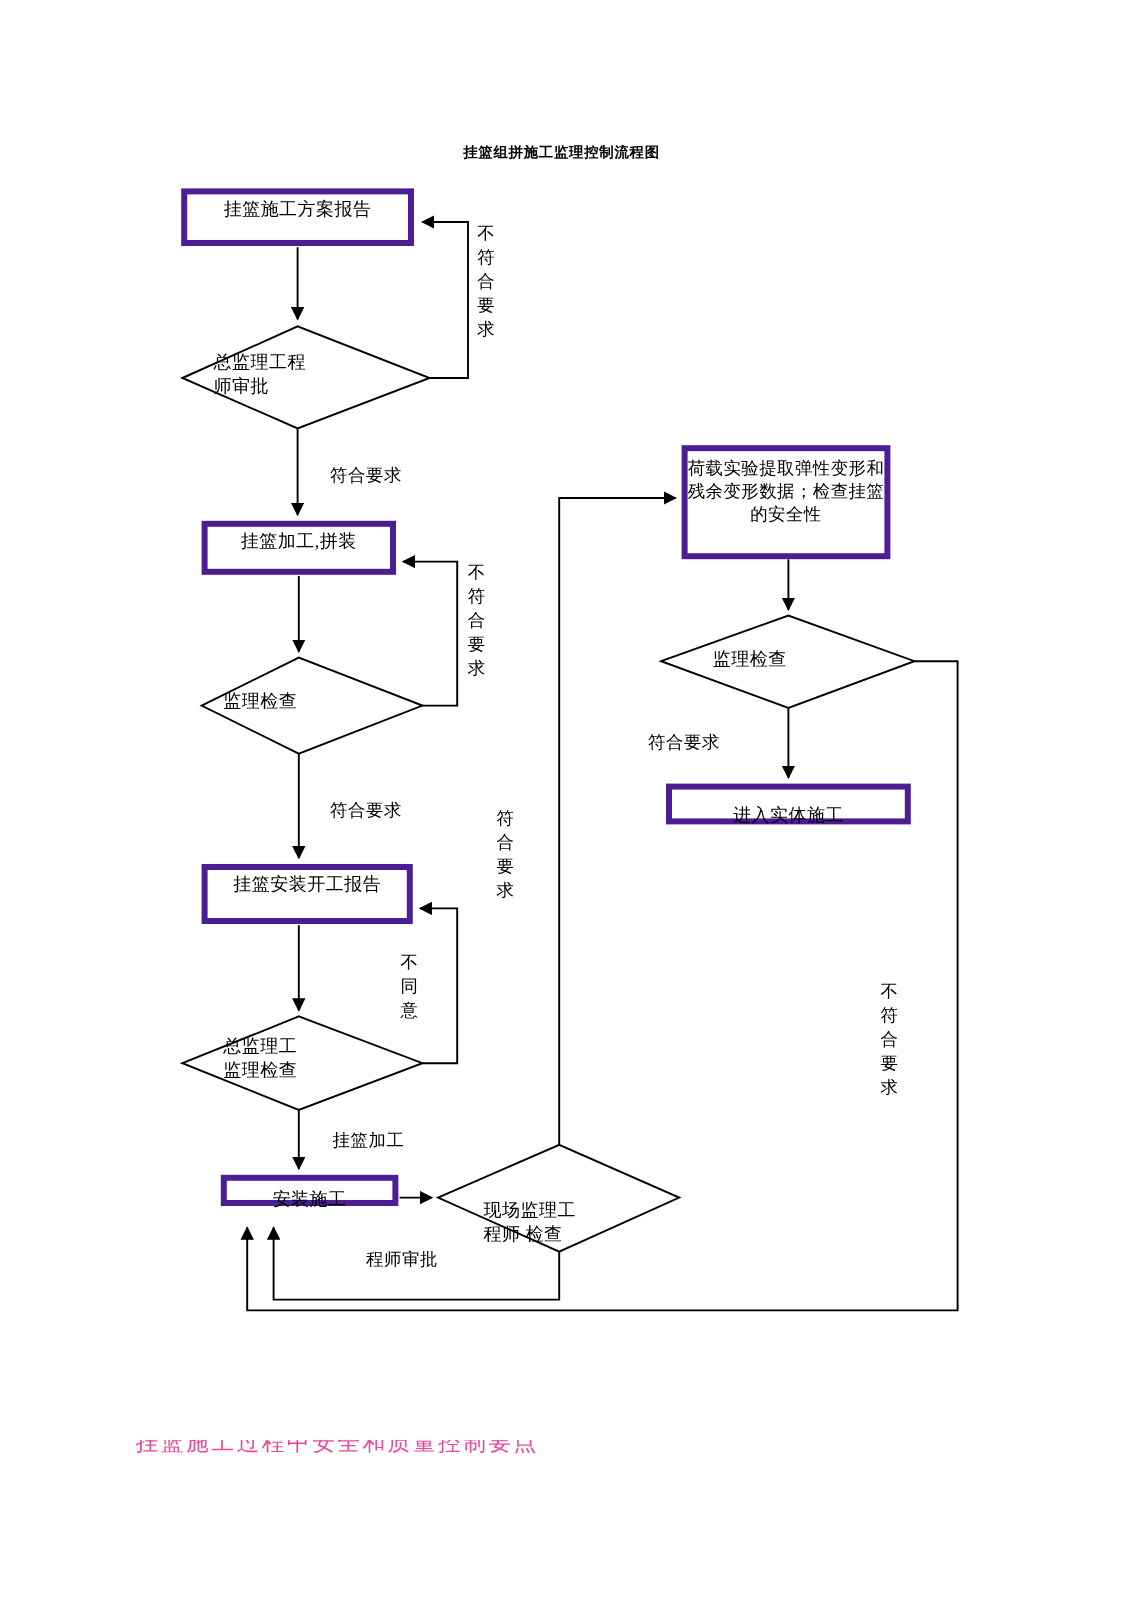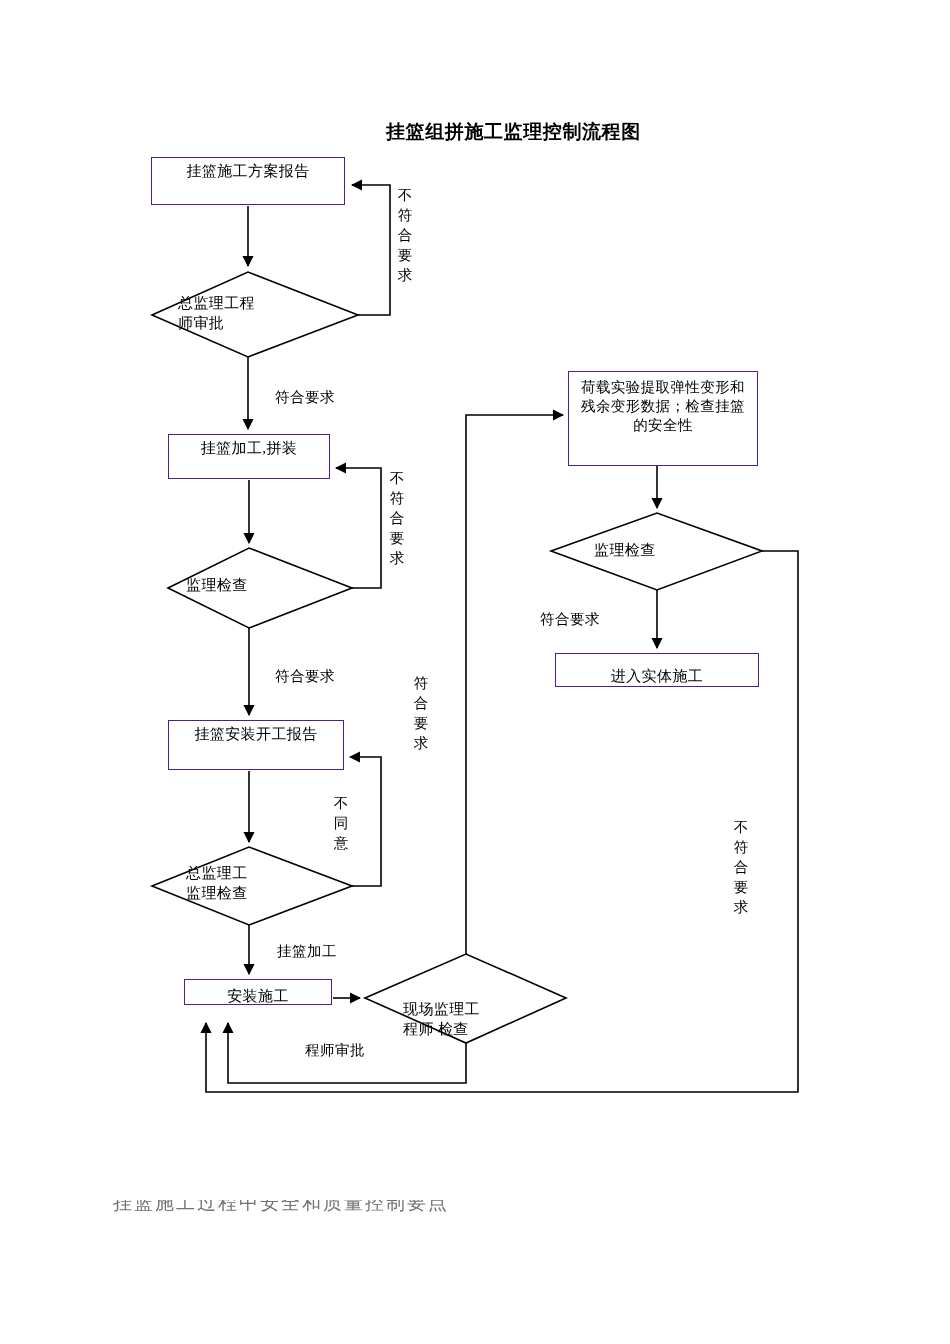--- a/index.html
+++ b/index.html
@@ -22,21 +22,21 @@
   #flow-svg {
     position: absolute;
     left: 0;
     top: 0;
     width: 950px;
     height: 1344px;
   }
   .node-box {
     position: absolute;
     box-sizing: border-box;
-    border: 1px solid #4c1d95;
+    border: 5px solid #4c1d95;
     background: #ffffff;
     display: flex;
     align-items: flex-start;
     justify-content: center;
     padding-top: 4px;
     font-size: 15px;
     line-height: 1.26;
     letter-spacing: 0.4px;
     text-align: center;
     white-space: pre-line;
@@ -64,33 +64,33 @@
   }
   .edge-label.vertical {
     line-height: 1.38;
     text-align: center;
     letter-spacing: 0;
   }
   #page-title {
     position: absolute;
     font-family: "DejaVu Sans", "Liberation Sans", sans-serif;
     font-weight: bold;
-    font-size: 19px;
+    font-size: 12px;
     letter-spacing: 0.6px;
     white-space: pre;
   }
   #footer-note {
     position: absolute;
     font-size: 19px;
     letter-spacing: 2px;
     white-space: pre;
     overflow: hidden;
     height: 13px;
     line-height: 0.32;
-    color: #737373;
+    color: #ec4899;
   }
 </style>
 </head>
 <body>
 
 <div id="page">
 
   <div id="page-title" style="left:386px; top:119px;">挂篮组拼施工监理控制流程图</div>
 
   <svg id="flow-svg" viewBox="0 0 950 1344" xmlns="http://www.w3.org/2000/svg">
@@ -145,21 +145,21 @@
   </svg>
 
   <div class="node-box" style="left:151px; top:157px; width:194px; height:48px;">挂篮施工方案报告</div>
 
   <div class="node-box" style="left:168px; top:720px; width:176px; height:50px;">挂篮安装开工报告</div>
 
   <div class="node-box" style="left:168px; top:434px; width:162px; height:45px;">挂篮加工,拼装</div>
 
   <div class="node-box" style="left:184px; top:979px; width:148px; height:26px; padding-top:7px;">安装施工</div>
 
-  <div class="node-box multi" style="left:568px; top:371px; width:190px; height:95px;">荷载实验提取弹性变形和
+  <div class="node-box multi" style="left:568px; top:371px; width:174px; height:95px;">荷载实验提取弹性变形和
 残余变形数据；检查挂篮
 的安全性</div>
 
   <div class="node-box" style="left:555px; top:653px; width:204px; height:34px; padding-top:13px;">进入实体施工</div>
 
   <div class="diamond-label" style="left:178px; top:294px; width:144px;">总监理工程
 师审批</div>
 
   <div class="diamond-label" style="left:186px; top:576px; width:126px;">监理检查</div>
 

